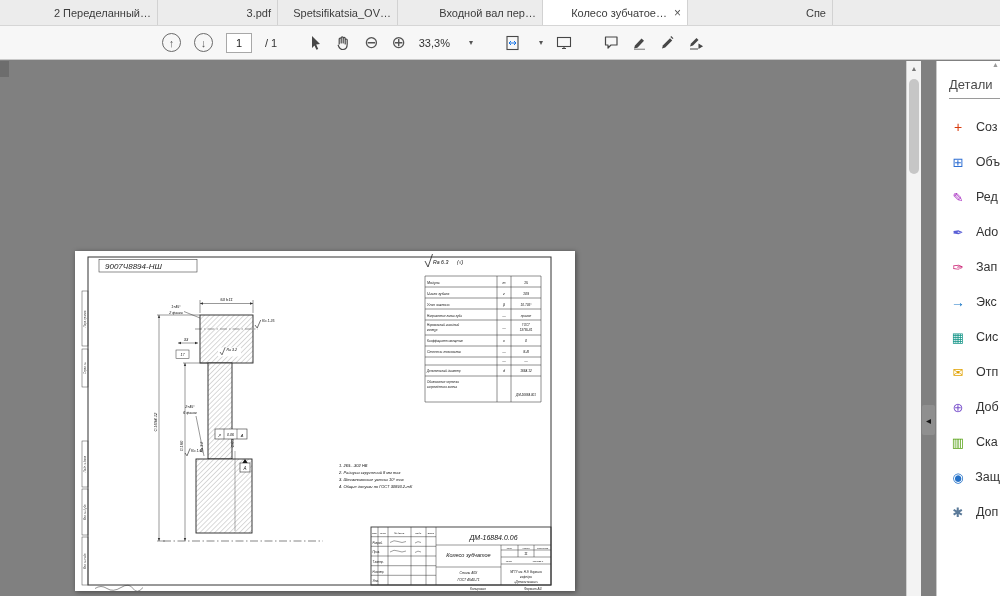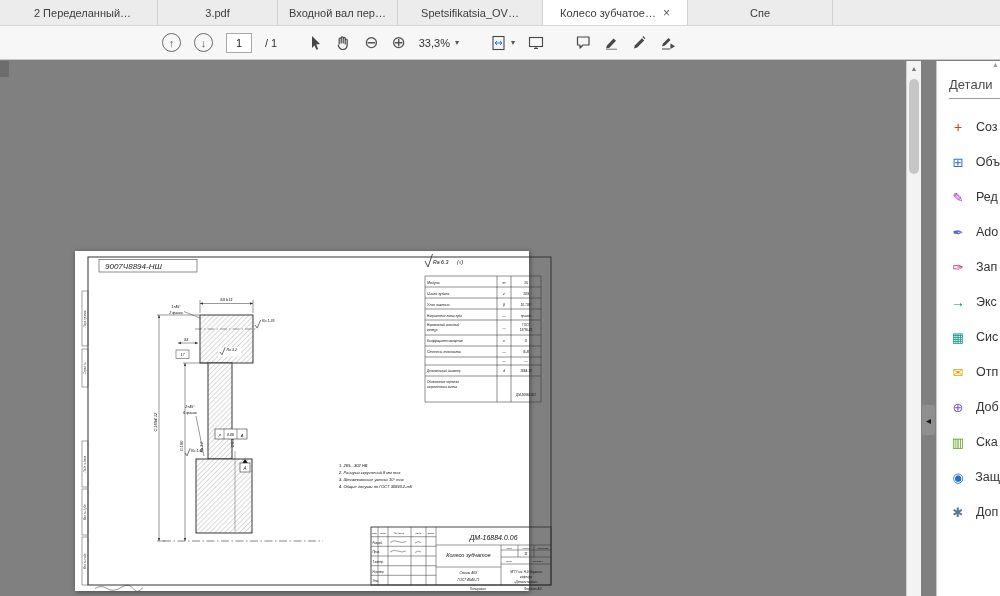--- a/index.html
+++ b/index.html
@@ -2,47 +2,47 @@
 <html><head>
 <meta charset="utf-8">
 <style>
   html,body{margin:0;padding:0}
   body{width:1000px;height:596px;overflow:hidden;position:relative;
        font-family:"Liberation Sans","DejaVu Sans",sans-serif;background:#808080}
 
   
   .tabbar{position:absolute;top:0;left:0;right:0;height:26px;background:#ececec;
           border-bottom:1px solid #d6d6d6;display:flex;padding-left:8px;box-sizing:border-box;overflow:hidden}
-  .tab{height:100%;display:flex;align-items:center;justify-content:center;font-size:11px;color:#3c3c3c;
+  .tab{height:100%;display:flex;align-items:center;justify-content:flex-end;font-size:11px;color:#3c3c3c;
        border-right:1px solid #d2d2d2;box-sizing:border-box;padding:0 6px;overflow:hidden;white-space:nowrap;cursor:default;flex:0 0 auto}
   .tab:nth-child(1){width:150px}.tab:nth-child(2){width:120px}.tab:nth-child(3){width:120px}
   .tab:nth-child(4){width:145px}.tab:nth-child(5){width:145px}.tab:nth-child(6){width:145px}
   .tab:nth-child(7){width:148px}.tab:nth-child(8){width:70px}
   .tab.active{background:#ffffff}
   .tab .close{margin-left:7px;color:#555;font-size:12px;line-height:1}
 
   
   .toolbar{position:absolute;top:26px;left:0;right:0;height:34px;background:#f7f7f7;
            border-bottom:1px solid #c9c9c9;display:flex;align-items:center;gap:13px;
            padding-left:162px;box-sizing:border-box}
   .tbtn{display:flex;align-items:center;justify-content:center;color:#555;cursor:pointer}
   .circle{width:19px;height:19px;border:1.2px solid #6a6a6a;border-radius:50%;font-size:11px;
           display:flex;align-items:center;justify-content:center;color:#555;box-sizing:border-box}
   .pageinput{width:24px;height:18px;border:1px solid #a8a8a8;background:#fff;font-size:11px;
              color:#222;display:flex;align-items:center;justify-content:center}
   .lbl{font-size:11px;color:#333}
   .bigglyph{font-size:17px;color:#555;line-height:1}
   .caret{font-size:8px;color:#555;margin-left:2px}
-  .zoom{display:flex;align-items:center;gap:3px;cursor:pointer}
+  .zoom{display:flex;align-items:center;gap:17px;cursor:pointer}
   .sep{width:6px}
 
   
   .content{position:absolute;top:61px;left:0;width:936px;bottom:0;background:#808080}
   .corner{position:absolute;left:0;top:0;width:9px;height:16px;background:#6d6d6d}
-  .page{position:absolute;left:75px;top:190px;width:454px;height:340px;background:#fff;
+  .page{position:absolute;left:75px;top:190px;width:500px;height:340px;background:#fff;
         box-shadow:1px 1px 5px rgba(0,0,0,.45)}
   .vscroll{position:absolute;top:0;left:906px;width:15px;bottom:0;background:#f3f3f3;border-left:1px solid #cfcfcf;box-sizing:border-box}
   .vscroll .up{height:15px;display:flex;align-items:center;justify-content:center;font-size:7px;color:#777}
   .vscroll .thumb{position:absolute;top:18px;left:2px;width:10px;height:95px;background:#c6c6c6;border-radius:5px}
   .handle{position:absolute;left:922px;top:344px;width:13px;height:30px;background:#8f8f8f;border-radius:2px;
           display:flex;align-items:center;justify-content:center;font-size:10px;color:#161616;cursor:pointer}
 
   
   .panel{position:absolute;top:61px;left:936px;right:0;bottom:0;background:#fff;border-left:1px solid #c9c9c9;overflow:hidden}
   .psearch{margin:16px 0 0 12px;padding-bottom:6px;border-bottom:1px solid #9a9a9a;font-size:13px;color:#4a4a4a;white-space:nowrap}
@@ -55,24 +55,24 @@
 <body>
 
 <div class="tabbar">
   <div class="tab">
       <span>2 Переделанный…</span>
     </div>
   <div class="tab">
       <span>3.pdf</span>
     </div>
   <div class="tab">
+      <span>Spetsifikatsia_OV…</span>
+    </div>
+  <div class="tab">
       <span>Входной вал пер…</span>
-    </div>
-  <div class="tab">
-      <span>Spetsifikatsia_OV…</span>
     </div>
   <div class="tab active">
     <span>Колесо зубчатое…</span>
     <span class="close">×</span>
   </div>
   <div class="tab">
       <span>Спе</span>
     </div>
 </div>
 

